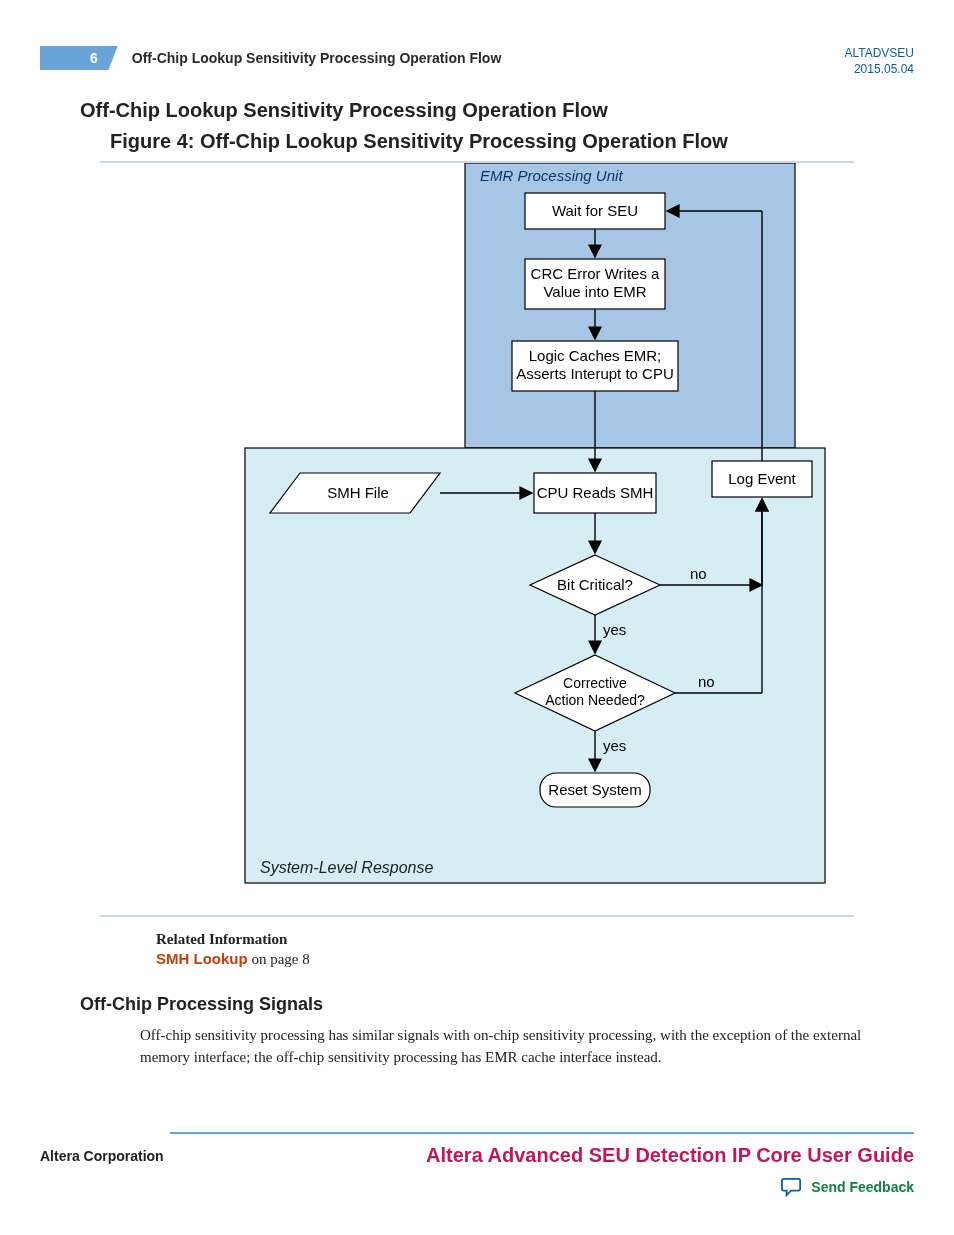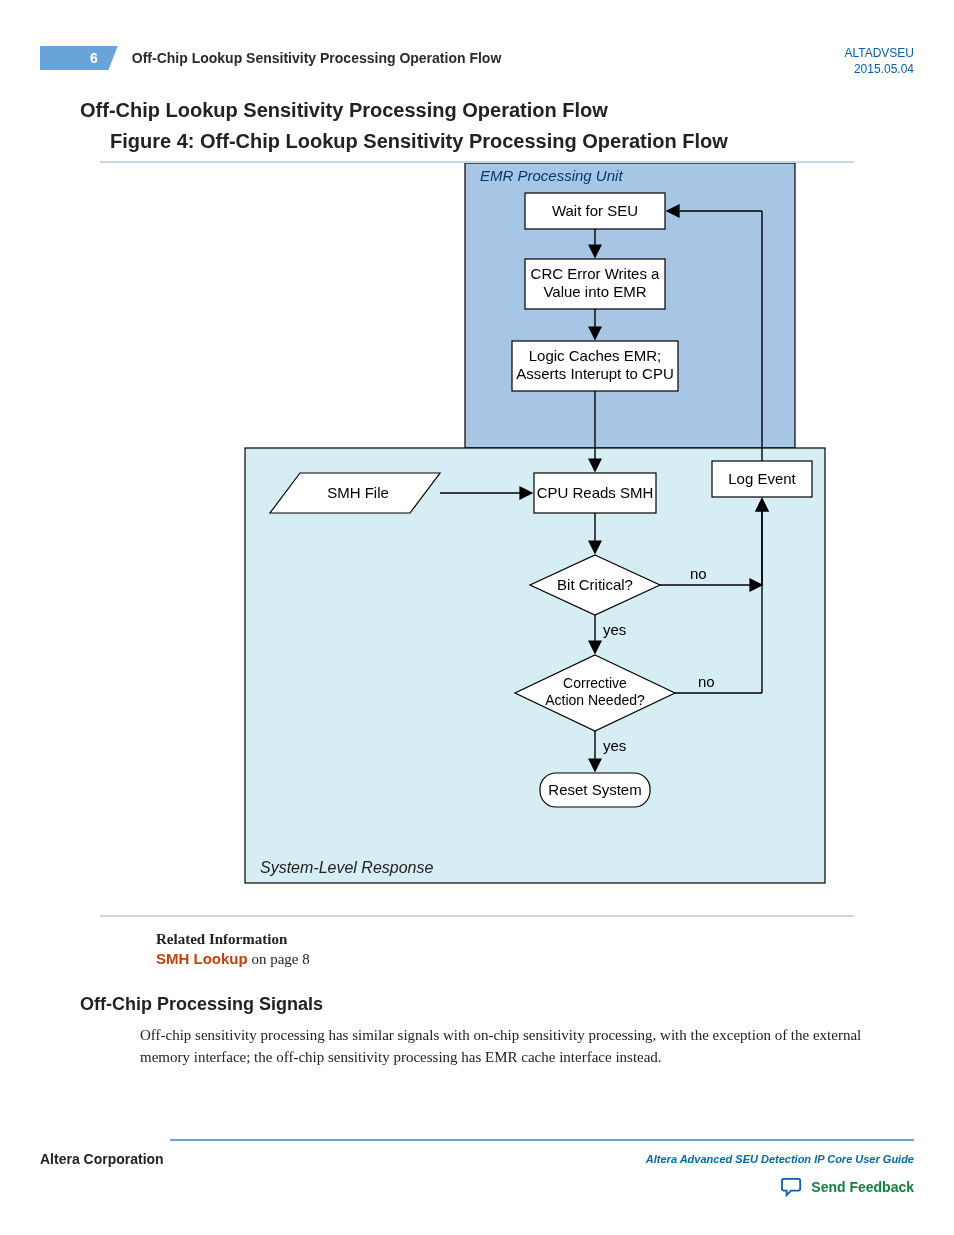--- a/index.html
+++ b/index.html
@@ -18,21 +18,21 @@
   .diagram svg{position:absolute;inset:0;}
   .related{margin:14px 0 0 116px;font-family:Georgia,'Times New Roman',serif;}
   .related .rh{font-weight:700;font-size:15px;}
   .related .rl{font-size:15px;margin-top:2px;}
   .related .rl a{color:#c2410c;font-weight:700;text-decoration:none;font-family:"Segoe UI",Arial,sans-serif;}
   .body{margin:8px 40px 0 100px;font-family:Georgia,'Times New Roman',serif;font-size:15px;line-height:1.45;}
   .footer{position:absolute;left:40px;right:40px;bottom:38px;}
   .fhr{border:none;border-top:2px solid #69a4d8;margin:0 0 10px 130px;}
   .frow{display:flex;justify-content:space-between;align-items:center;}
   .fl{font-weight:700;font-size:14px;}
-  .fr{font-weight:700;font-size:11px;color:#0369a1;font-style:italic;}
+  .fr{font-weight:700;font-size:20px;color:#be185d;}
   .fb{display:flex;justify-content:flex-end;align-items:center;margin-top:10px;gap:8px;}
   .fb a{color:#15803d;font-weight:700;font-size:14px;text-decoration:none;}
   .ficon{width:22px;height:20px;}
 </style>
 </head>
 <body>
 <div class="page">
 
 <div class="topbar">
   <div class="topleft">

